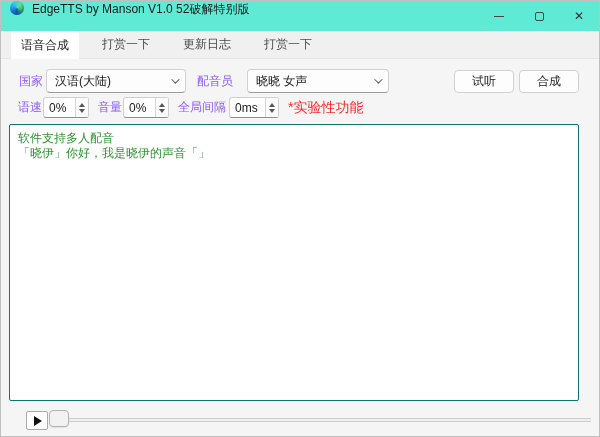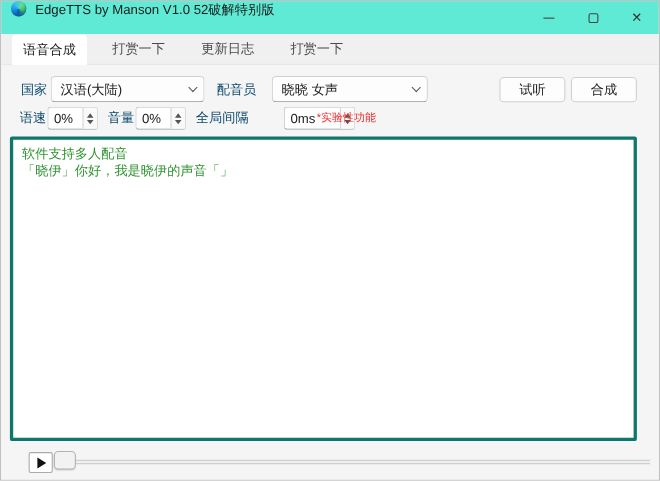--- a/index.html
+++ b/index.html
@@ -43,21 +43,21 @@
     font-size:12px; color:#4a4a4a;
   }
   .tab.active {
     background:#ffffff; color:#1a1a1a;
     border-radius:4px 4px 0 0; margin-bottom:-1px;
   }
 
   
   .content { position:absolute; left:0; top:58px; width:100%; height:379px; background:#f5f5f5; }
 
-  .label { font-size:12px; color:#0c4a6e; position:absolute; line-height:24px; }
+  .label { font-size:12px; color:#8b5cf6; position:absolute; line-height:24px; }
 
   .select {
     position:absolute; height:24px; background:#fdfdfd;
     border:1px solid #d0d0d0; border-bottom-color:#9a9a9a; border-radius:4px;
     display:flex; align-items:center; font-size:12px; color:#1a1a1a;
     padding:0 8px; justify-content:space-between;
   }
   .chevron {
     width:6px; height:6px; border-right:1px solid #5a5a5a; border-bottom:1px solid #5a5a5a;
     transform:rotate(45deg) translateY(-2px);
@@ -77,25 +77,25 @@
   }
   .numberbox .val { flex:1; padding-left:5px; }
   .stepper {
     width:13px; height:100%; border-left:1px solid #d6d6d6;
     display:flex; flex-direction:column; align-items:center; justify-content:center; gap:2px;
     background:#fafafa;
   }
   .tri-up { width:0; height:0; border-left:3px solid transparent; border-right:3px solid transparent; border-bottom:4px solid #555; }
   .tri-down { width:0; height:0; border-left:3px solid transparent; border-right:3px solid transparent; border-top:4px solid #555; }
 
-  .note { position:absolute; font-size:10px; color:#fa2a2a; line-height:21px; }
+  .note { position:absolute; font-size:14px; color:#fa2a2a; line-height:21px; }
 
   .editor {
     position:absolute; left:8px; top:65px; width:570px; height:277px;
-    background:#ffffff; border:3px solid #0f766e; border-radius:2px;
+    background:#ffffff; border:1px solid #0f766e; border-radius:2px;
     padding:6px 8px; font-size:12px; line-height:15px; color:#2f9331;
     overflow:hidden; cursor:text;
   }
 
   
   .player { position:absolute; left:0; top:348px; width:100%; height:31px; }
   .play-btn {
     position:absolute; left:25px; top:4px; width:22px; height:19px;
     background:#ffffff; border:1px solid #ababab; border-radius:2px;
     display:flex; align-items:center; justify-content:center;
@@ -168,21 +168,21 @@
     <span class="label" style="left:97px; top:38px; line-height:21px;">音量</span>
     <div class="numberbox" style="left:122px; top:38px; width:46px;">
       <span class="val">0%</span>
       <span class="stepper">
         <span class="tri-up"></span>
         <span class="tri-down"></span>
       </span>
     </div>
 
     <span class="label" style="left:177px; top:38px; line-height:21px;">全局间隔</span>
-    <div class="numberbox" style="left:228px; top:38px; width:65px;margin-left:29px;">
+    <div class="numberbox" style="left:228px; top:38px; width:50px;">
       <span class="val">0ms</span>
       <span class="stepper">
         <span class="tri-up"></span>
         <span class="tri-down"></span>
       </span>
     </div>
 
     <span class="note" style="left:287px; top:38px;">*实验性功能</span>
 
     <div class="editor">

